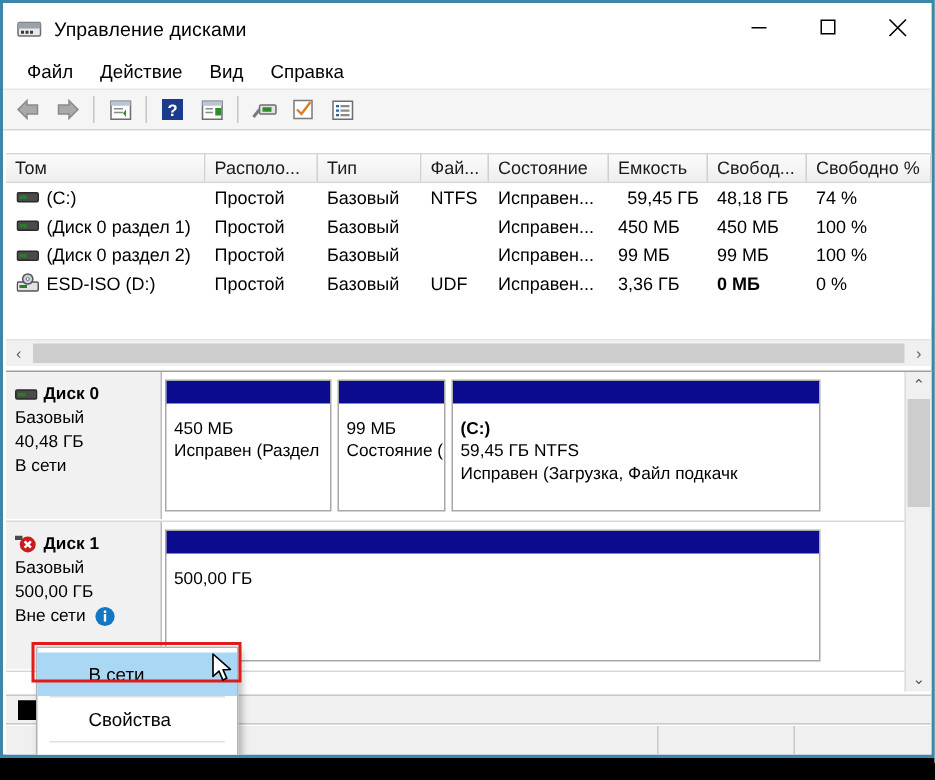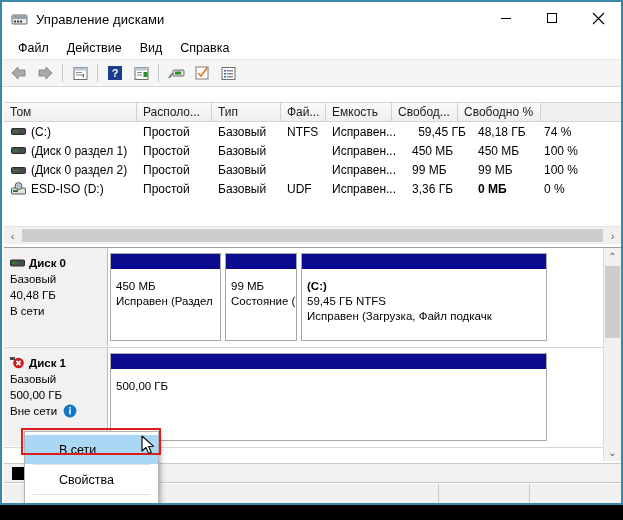--- a/index.html
+++ b/index.html
@@ -274,20 +274,21 @@
       </svg>
     </div>
   </div>
 
   <div id="listpane">
     <div id="listheader">
         <div class="hcell" style="width: 133px;">Том</div>
         <div class="hcell" style="width: 75px;">Располо...</div>
         <div class="hcell" style="width: 69px;">Тип</div>
         <div class="hcell" style="width: 45px;">Фай...</div>
+        <div class="hcell" style="width: 80px;">Состояние</div>
         <div class="hcell" style="width: 66px;">Емкость</div>
         <div class="hcell" style="width: 66px;">Свобод...</div>
         <div class="hcell" style="width: 83px;">Свободно %</div>
       </div>
     <div id="listrows">
         <div class="lrow">
           <div class="lcell vol" style="width: 133px;">
             <span class="volicon"><svg width="15" height="13" viewBox="0 0 15 13">
                 <rect x="0.5" y="3.5" width="14" height="6" rx="1" fill="#4a4a4a" stroke="#2a2a2a"></rect>
                 <rect x="2" y="5.3" width="5" height="2.4" fill="#2d7a2d"></rect>

